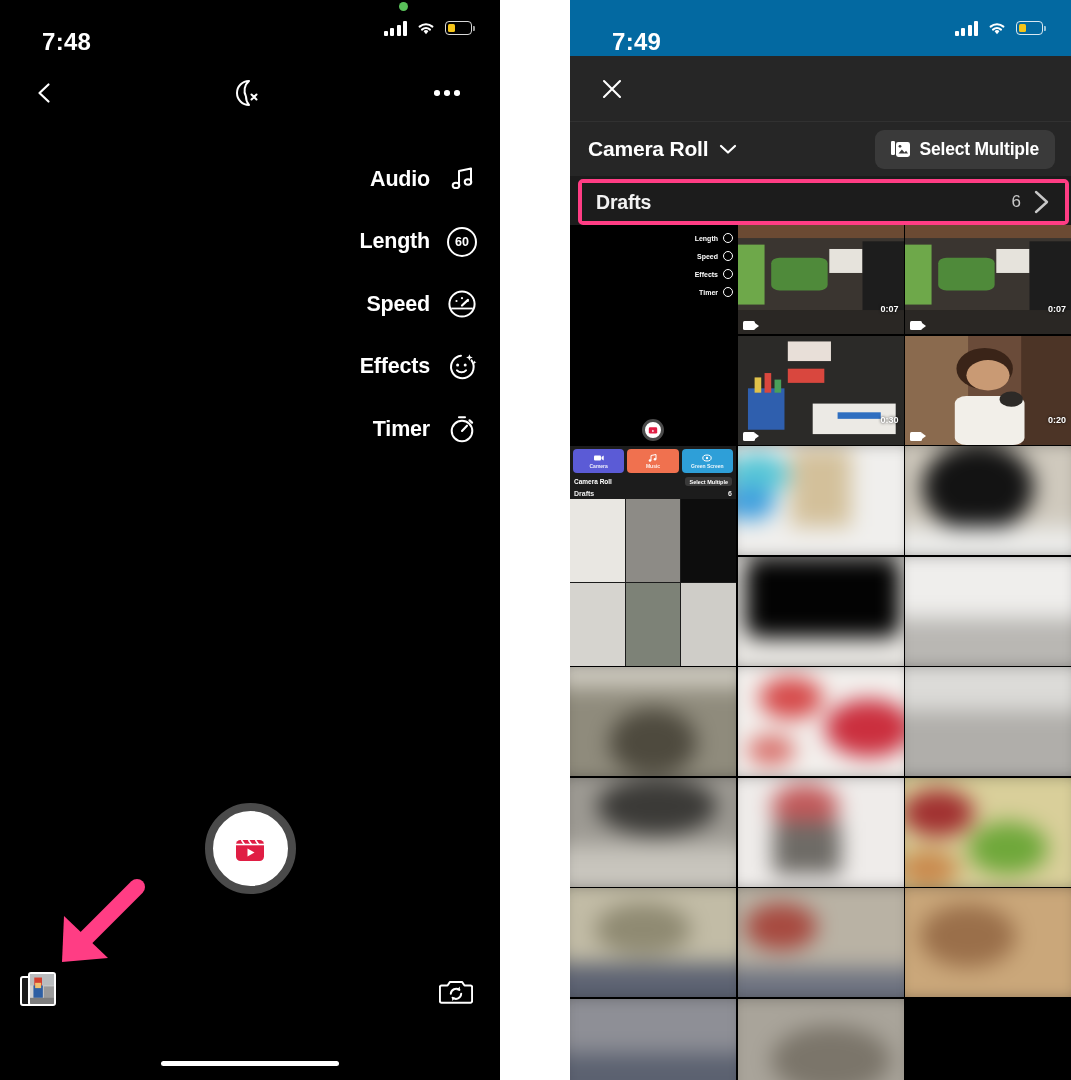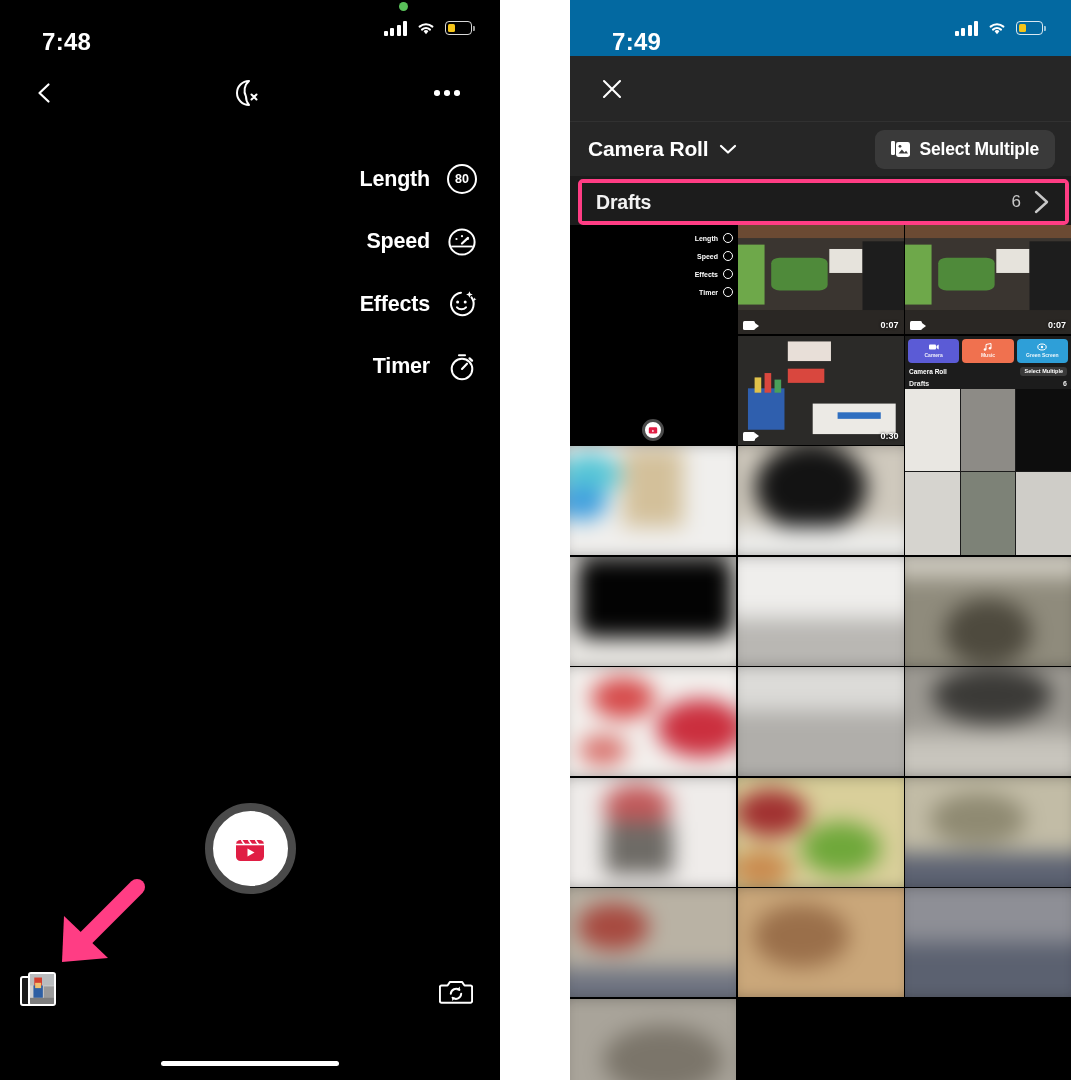--- a/index.html
+++ b/index.html
@@ -280,21 +280,21 @@
     display: grid;
     grid-template-columns: repeat(3, 1fr);
     grid-auto-rows: 109px;
     gap: 1.5px;
     background: #000000;
     overflow: hidden;
   }
   .cell { position: relative; overflow: hidden; background: #111; }
   .dur {
     position: absolute;
-    right: 5px; bottom: 4px;
+    right: 5px; bottom: 20px;
     color: #fff; font-size: 9px; font-weight: bold;
     text-shadow: 0 0 3px rgba(0,0,0,0.9);
   }
   .vidmark {
     position: absolute;
     left: 5px; bottom: 4px;
     width: 12px; height: 9px;
     background: #fff;
     border-radius: 1.5px;
   }
@@ -377,25 +377,35 @@
         <div class="dots-ic">
             <span></span>
             <span></span>
             <span></span>
           </div>
       </div>
     </div>
 
     <div class="tool-rail">
 
+      <div class="tool-row">
+        <div class="tool-label">Audio</div>
+        <div class="tool-ic">
+          <svg width="30" height="30" viewBox="0 0 30 30">
+            <path d="M12 21V7l12-2.6v13.4" stroke="#fff" stroke-width="2" fill="none" stroke-linecap="round" stroke-linejoin="round"></path>
+            <ellipse cx="9" cy="21.4" rx="3.3" ry="2.7" stroke="#fff" stroke-width="2" fill="none"></ellipse>
+            <ellipse cx="21" cy="18" rx="3.3" ry="2.7" stroke="#fff" stroke-width="2" fill="none"></ellipse>
+          </svg>
+        </div>
+      </div>
 
       <div class="tool-row">
         <div class="tool-label">Length</div>
         <div class="tool-ic">
-          <div class="len-badge">80</div>
+          <div class="len-badge">60</div>
         </div>
       </div>
 
       <div class="tool-row">
         <div class="tool-label">Speed</div>
         <div class="tool-ic">
           <svg width="30" height="30" viewBox="0 0 30 30">
             <circle cx="15" cy="15" r="12.6" stroke="#fff" stroke-width="2" fill="none"></circle>
             <path d="M4.2 19.5h21.6" stroke="#fff" stroke-width="1.8"></path>
             <path d="M15 16.5l6-5.6" stroke="#fff" stroke-width="2.2" stroke-linecap="round"></path>
@@ -609,20 +619,33 @@
           <rect x="16" y="34" width="4" height="18" fill="#d9473e"></rect>
           <rect x="22" y="40" width="4" height="12" fill="#4aa05a"></rect>
           <rect x="45" y="62" width="50" height="28" fill="#eceae5"></rect>
           <rect x="60" y="70" width="26" height="6" fill="#2f6fc0"></rect>
         </svg>
         <div class="vidmark"></div>
         <div class="dur">0:30</div>
       </div>
 
 
+      <div class="cell">
+        <svg width="100%" height="100%" viewBox="0 0 100 100" preserveAspectRatio="none">
+          <rect width="100" height="100" fill="#6a4b39"></rect>
+          <rect x="0" y="0" width="38" height="100" fill="#8a6a4e"></rect>
+          <rect x="70" y="0" width="30" height="100" fill="#4c3426"></rect>
+          <ellipse cx="48" cy="30" rx="17" ry="19" fill="#3a2418"></ellipse>
+          <ellipse cx="50" cy="36" rx="13" ry="14" fill="#c99a74"></ellipse>
+          <rect x="30" y="55" width="42" height="45" rx="7" fill="#f2efe9"></rect>
+          <circle cx="64" cy="58" r="7" fill="#2d2a27"></circle>
+        </svg>
+        <div class="vidmark"></div>
+        <div class="dur">0:20</div>
+      </div>
 
       <div class="cell tall">
         <div class="mini-gal">
           <div class="mini-chips">
             <div class="mini-chip" style="background:#5b5bd6">
               <svg width="10" height="8" viewBox="0 0 10 8">
                   <rect x="0" y="1.5" width="7" height="5" rx="1" fill="#fff"></rect>
                   <path d="M7.5 3l2.2-1.4v4.8L7.5 5z" fill="#fff"></path>
                 </svg>
               <b>Camera</b>

